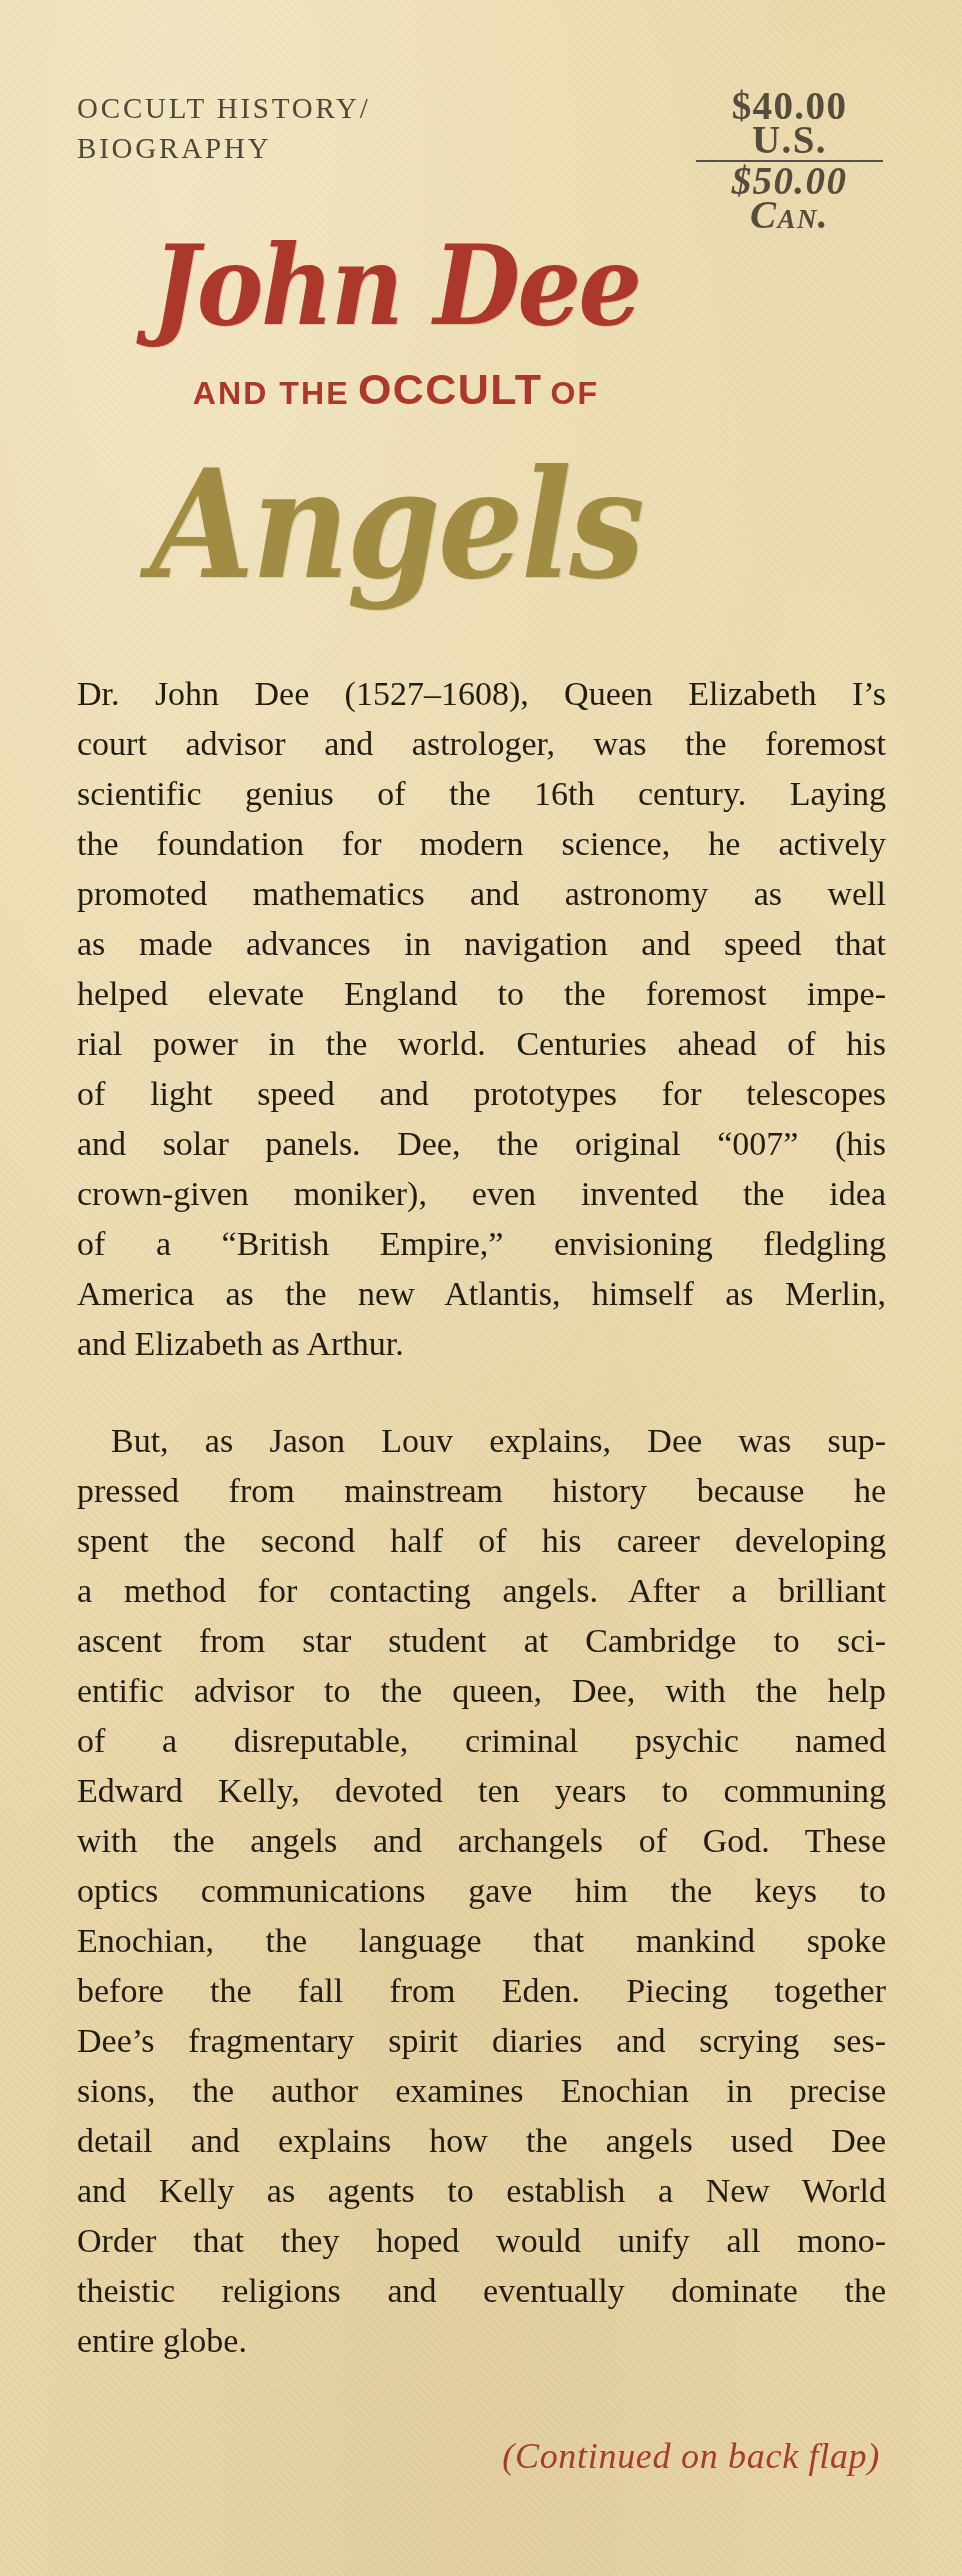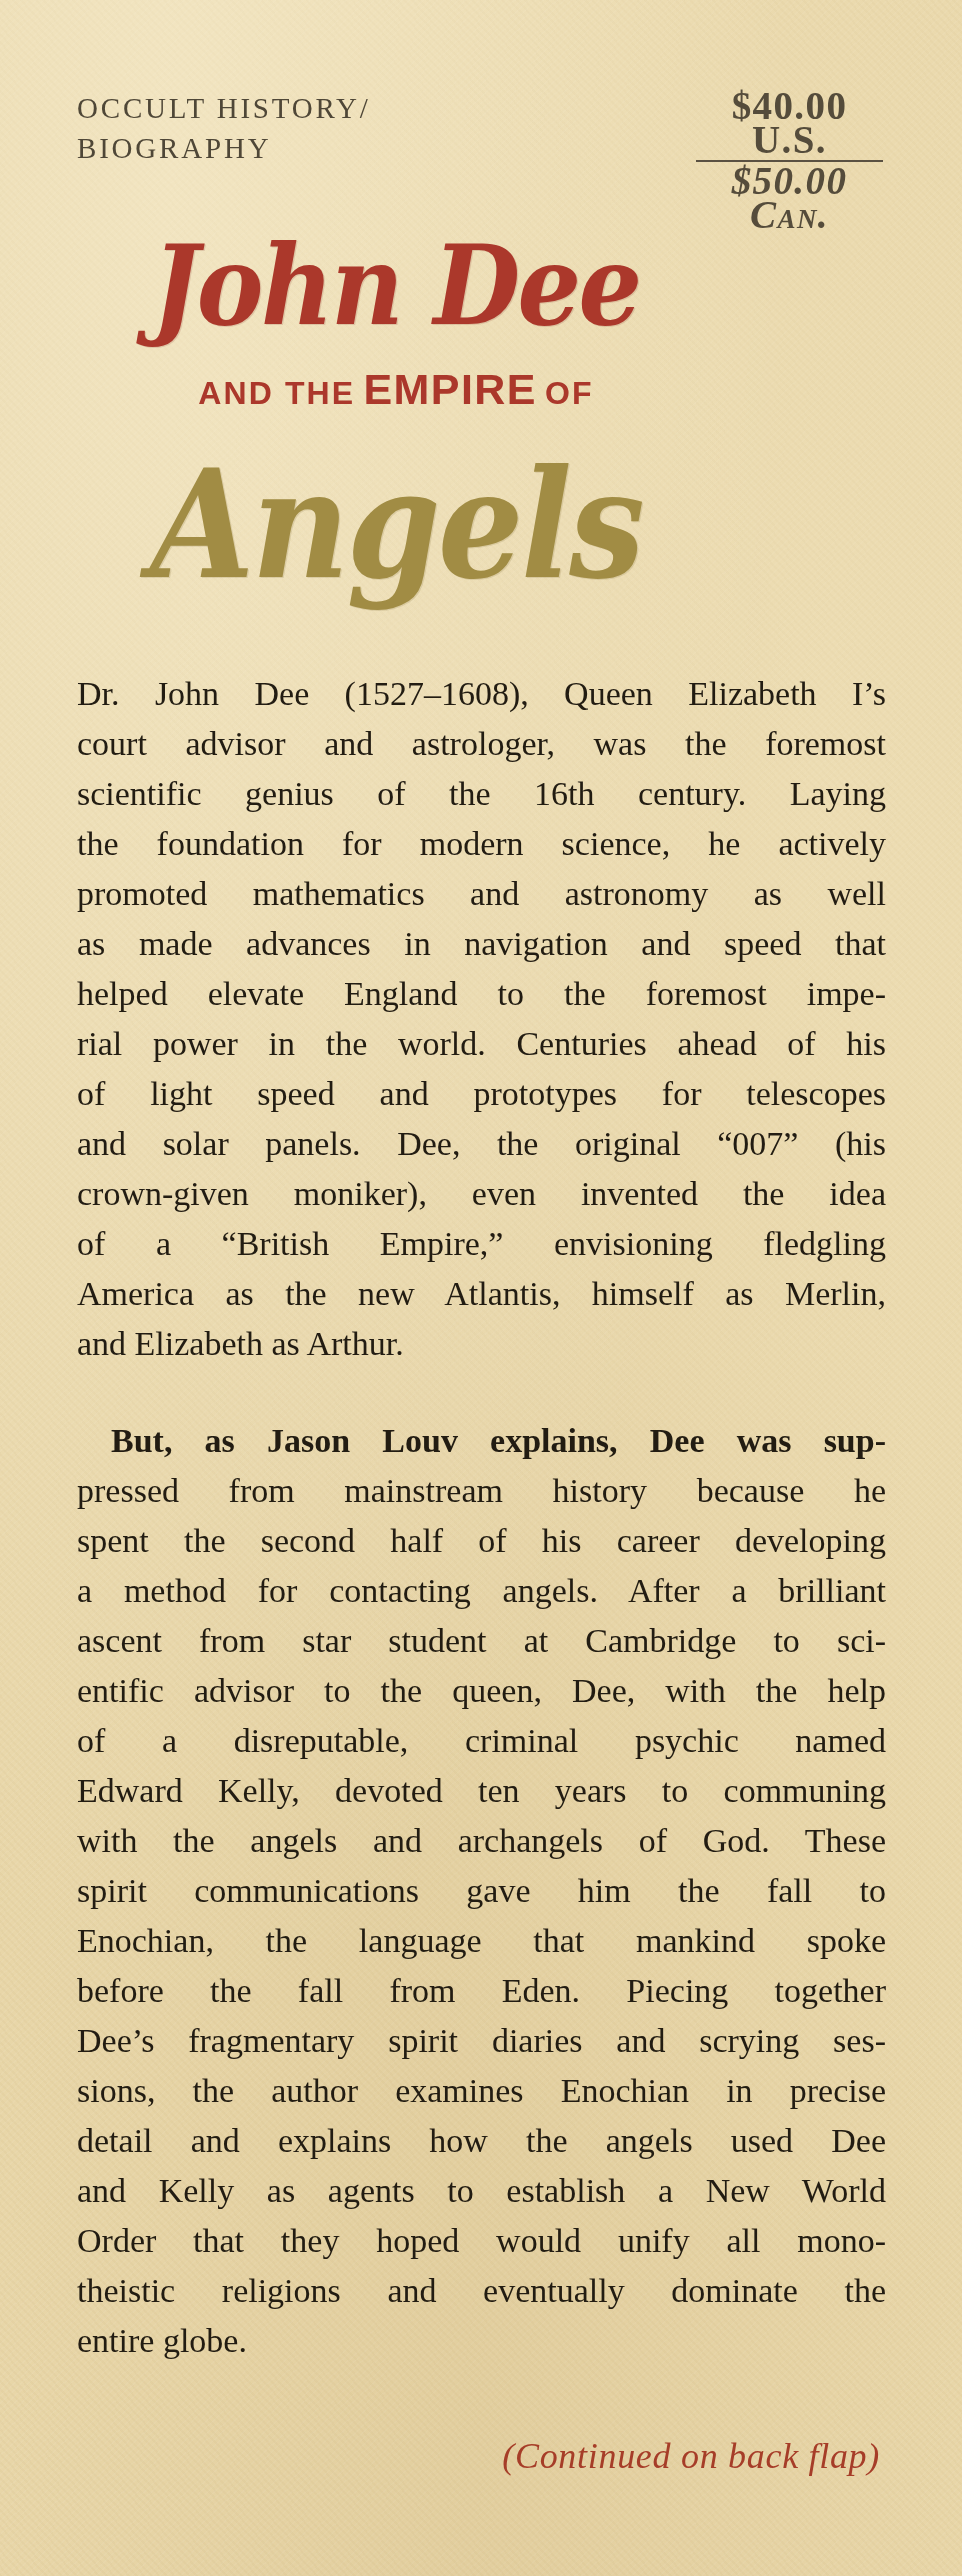--- a/index.html
+++ b/index.html
@@ -64,21 +64,21 @@
   .body-text{
     position:absolute;left:77px;top:669px;width:809px;
     font-size:34px;line-height:50px;color:#221c12;
   }
   .body-text .line{
     text-align:justify;text-align-last:justify;
     white-space:normal;
   }
   .body-text .line-last{text-align-last:left;}
   .para1{margin:0 0 47px 0;}
-  .para2 .line-first{text-indent:34px;font-weight:bold;}
+  .para2 .line-first{text-indent:34px;}
   
   .footer-note{
     position:absolute;right:83px;top:2435px;
     font-size:36px;font-style:italic;color:#a63d28;
     letter-spacing:0.7px;
   }
 </style>
 </head>
 <body>
 
@@ -90,21 +90,21 @@
   </div>
 
   <div class="pricing">
     <div class="price-us">$40.00 U.S.</div>
     <hr class="price-divider">
     <div class="price-can">$50.00 Can.</div>
   </div>
 
   <div class="title-block">
     <div class="title-line1"><span class="blackletter">John Dee</span></div>
-    <div class="title-connector"><span class="conn-small">AND THE</span><span class="conn-big">EMPIRE</span><span class="conn-small">OF</span></div>
+    <div class="title-connector"><span class="conn-small">AND THE</span><span class="conn-big">OCCULT</span><span class="conn-small">OF</span></div>
     <div class="title-line2"><span class="blackletter">Angels</span></div>
   </div>
 
   <div class="body-text">
     <div class="para1">
       <div class="line">Dr. John Dee (1527–1608), Queen Elizabeth I’s</div>
       <div class="line">court advisor and astrologer, was the foremost</div>
       <div class="line">scientific genius of the 16th century. Laying</div>
       <div class="line">the foundation for modern science, he actively</div>
       <div class="line">promoted mathematics and astronomy as well</div>
@@ -121,21 +121,21 @@
     <div class="para2">
       <div class="line line-first">But, as Jason Louv explains, Dee was sup-</div>
       <div class="line">pressed from mainstream history because he</div>
       <div class="line">spent the second half of his career developing</div>
       <div class="line">a method for contacting angels. After a brilliant</div>
       <div class="line">ascent from star student at Cambridge to sci-</div>
       <div class="line">entific advisor to the queen, Dee, with the help</div>
       <div class="line">of a disreputable, criminal psychic named</div>
       <div class="line">Edward Kelly, devoted ten years to communing</div>
       <div class="line">with the angels and archangels of God. These</div>
-      <div class="line">spirit communications gave him the fall to</div>
+      <div class="line">optics communications gave him the keys to</div>
       <div class="line">Enochian, the language that mankind spoke</div>
       <div class="line">before the fall from Eden. Piecing together</div>
       <div class="line">Dee’s fragmentary spirit diaries and scrying ses-</div>
       <div class="line">sions, the author examines Enochian in precise</div>
       <div class="line">detail and explains how the angels used Dee</div>
       <div class="line">and Kelly as agents to establish a New World</div>
       <div class="line">Order that they hoped would unify all mono-</div>
       <div class="line">theistic religions and eventually dominate the</div>
       <div class="line line-last">entire globe.</div>
     </div>

